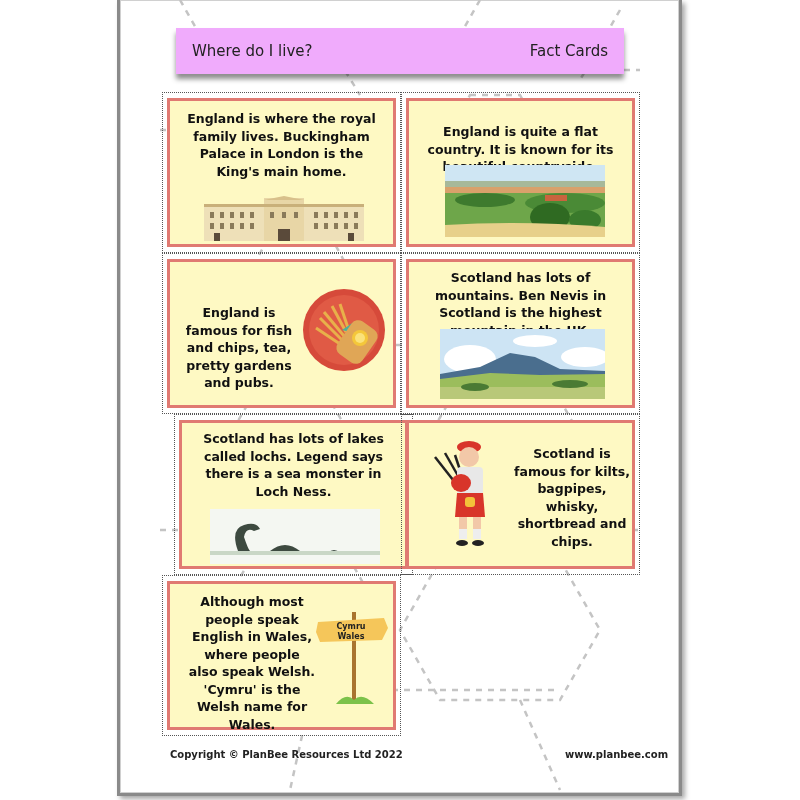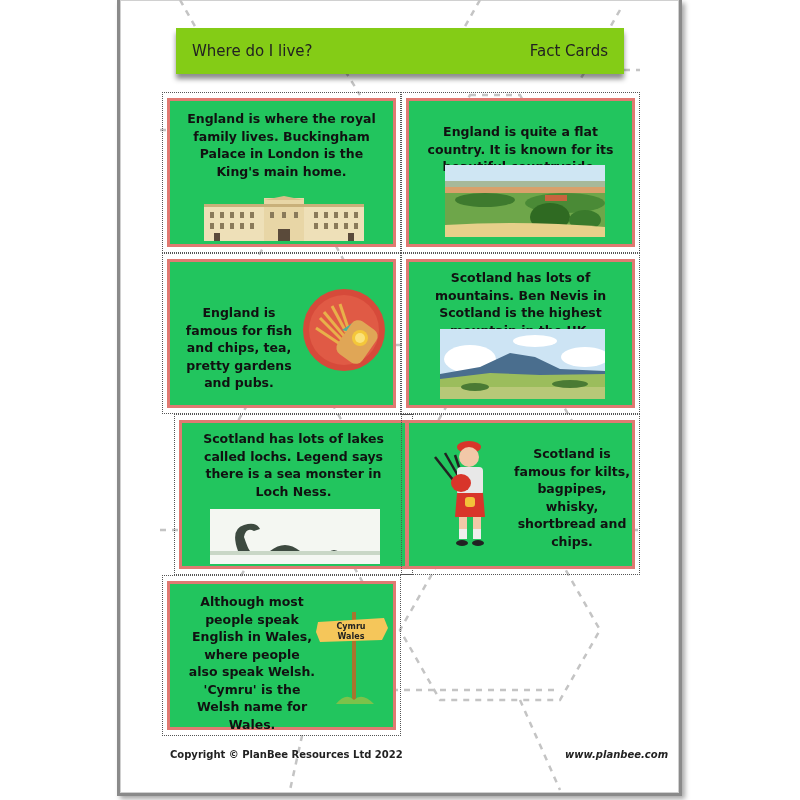--- a/index.html
+++ b/index.html
@@ -10,35 +10,35 @@
     .sheet {
       position:absolute; left:117px; top:0px; width:565px; height:796px;
       background:#ffffff;
       border-left:3px solid #8a8a8a; border-right:3px solid #8a8a8a; border-bottom:3px solid #8a8a8a;
       box-shadow: 3px 3px 5px rgba(0,0,0,0.35), inset 0 0 0 1px #d0d0d0;
       box-sizing:border-box;
     }
     .watermark { position:absolute; left:0; top:0; width:800px; height:800px; pointer-events:none; }
     .header {
       position:absolute; left:176px; top:28px; width:448px; height:46px;
-      background:#84cc16; box-shadow: 0 5px 5px rgba(0,0,0,0.45);
+      background:#f0abfc; box-shadow: 0 5px 5px rgba(0,0,0,0.45);
       display:flex; align-items:center; justify-content:space-between;
       padding:0 16px; box-sizing:border-box;
       font-family:"DejaVu Sans", sans-serif; font-size:15px; color:#222;
     }
     .grid {
       position:absolute; left:162px; top:92px; width:478px; height:645px;
     }
     .cell {
       position:absolute; width:239px; height:161px; box-sizing:border-box;
       border:1px dotted #555;
     }
     .card {
       position:absolute; left:4px; top:5px; right:4px; bottom:5px;
-      border:3px solid #e07a72; background:#22c55e; box-sizing:border-box;
+      border:3px solid #e07a72; background:#fef9c3; box-sizing:border-box;
     }
     .ctext {
       position:absolute; font-family:"DejaVu Sans", sans-serif; font-weight:bold;
       font-size:12.5px; line-height:17.5px; color:#111; text-align:center;
     }
     .footer { position:absolute; top:749px; font-size:10px; font-weight:bold; color:#222; font-family:"DejaVu Sans", sans-serif; }
     svg { display:block; }
   </style>
 </head>
 <body>
@@ -216,13 +216,13 @@
         <text x="35" y="21" text-anchor="middle" font-family="DejaVu Sans, sans-serif" font-weight="bold" font-size="8" fill="#222">Cymru</text>
         <text x="35" y="31" text-anchor="middle" font-family="DejaVu Sans, sans-serif" font-weight="bold" font-size="8" fill="#222">Wales</text>
         <path d="M20 96 Q30 84 38 92 Q46 84 58 96Z" fill="#7cc24a"></path>
       </svg>
     </div>
   </div>
 
 </div>
 
 <div class="footer" style="left:170px;">Copyright © PlanBee Resources Ltd 2022</div>
-<div class="footer" style="left:565px;font-style:italic;">www.planbee.com</div>
+<div class="footer" style="left:565px;">www.planbee.com</div>
 
 </body></html>

